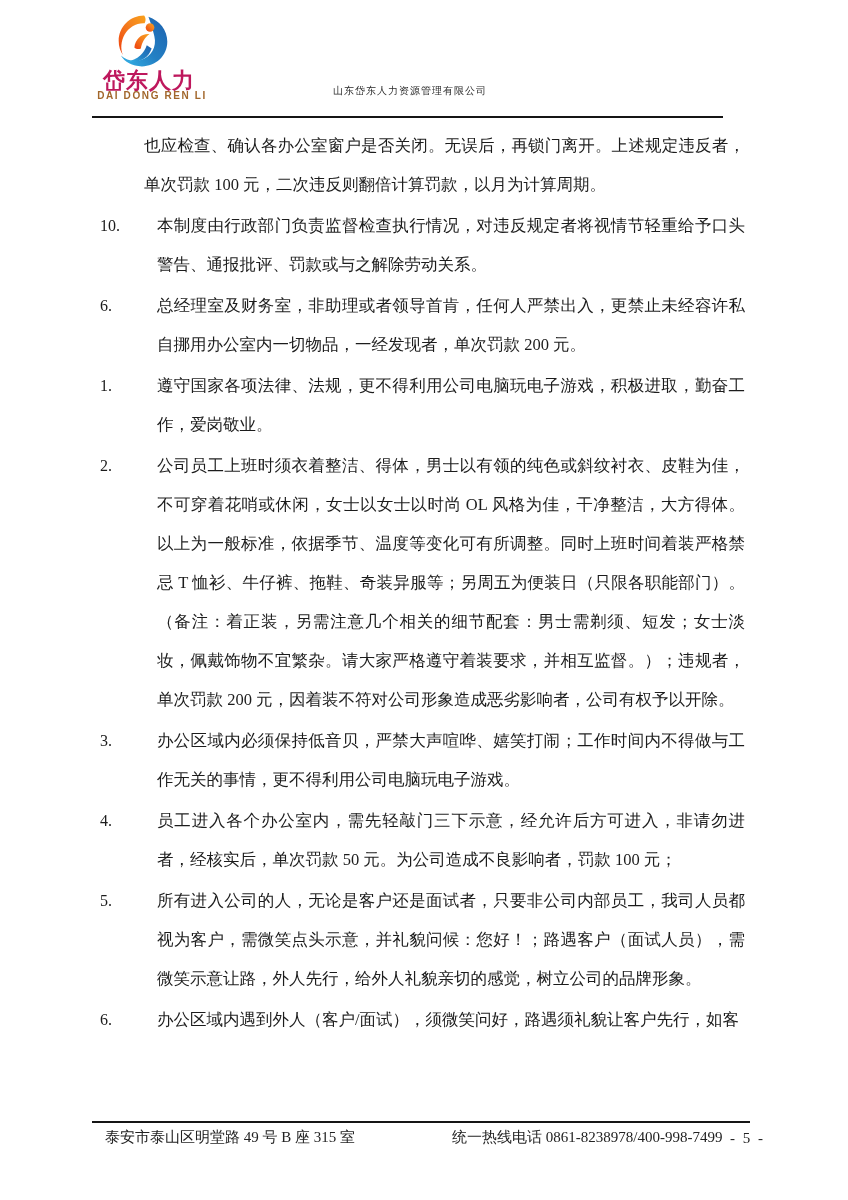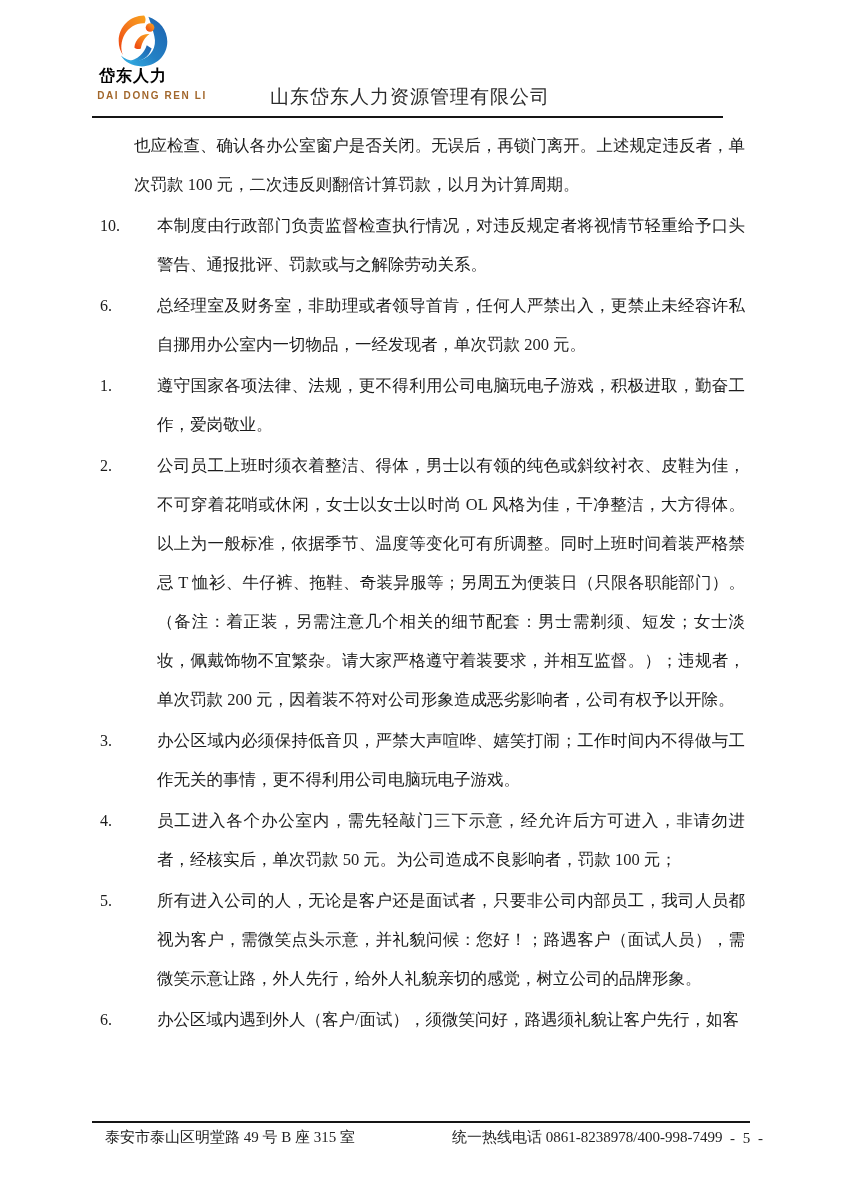--- a/index.html
+++ b/index.html
@@ -12,46 +12,46 @@
     font-family: "Liberation Serif", "DejaVu Serif", serif;
     color: #1c1c1c;
     overflow: hidden;
   }
 
   
   .logo-mark { position: absolute; left: 116px; top: 13px; }
   .logo-cn {
     position: absolute; left: 99px; top: 66px; width: 96px;
     font-family: "Liberation Sans", "DejaVu Sans", sans-serif;
-    font-weight: bold; font-size: 16px; letter-spacing: 1px;
-    color: #000000; text-align: left; white-space: nowrap;
+    font-weight: bold; font-size: 22px; letter-spacing: 1px;
+    color: #be185d; text-align: right; white-space: nowrap;
   }
   .logo-en {
     position: absolute; left: 97px; top: 90px; width: 110px;
     font-family: "Liberation Sans", "DejaVu Sans", sans-serif;
     font-weight: bold; font-size: 10px; letter-spacing: 1.6px;
     color: #a2672c; text-align: center; white-space: nowrap;
   }
   .company-name {
     position: absolute; left: 240px; top: 84px; width: 340px;
-    font-size: 19px; letter-spacing: 1px; color: #2b2b2b;
+    font-size: 10px; letter-spacing: 1px; color: #2b2b2b;
     text-align: center; white-space: nowrap;
   }
   .header-rule {
     position: absolute; left: 92px; top: 116px;
     width: 631px; height: 2px; background: #151515;
   }
 
   
   .content {
     position: absolute; left: 100px; top: 126px; width: 645px;
     font-size: 16.5px; line-height: 39px;
   }
   .cont-para {
-    margin-left: 34px; margin-bottom: 2px;
+    margin-left: 44px; margin-bottom: 2px;
     text-align: justify;
   }
   .item { display: flex; margin-bottom: 2px; gap: 27px; }
   .item .num {
     flex: 0 0 30px; width: 30px;
     font-size: 16px; line-height: 39px;
   }
   .item .txt { flex: 1 1 auto; text-align: justify; }
   .section-heading {
     font-size: 24px; font-weight: bold; letter-spacing: 3.5px;

